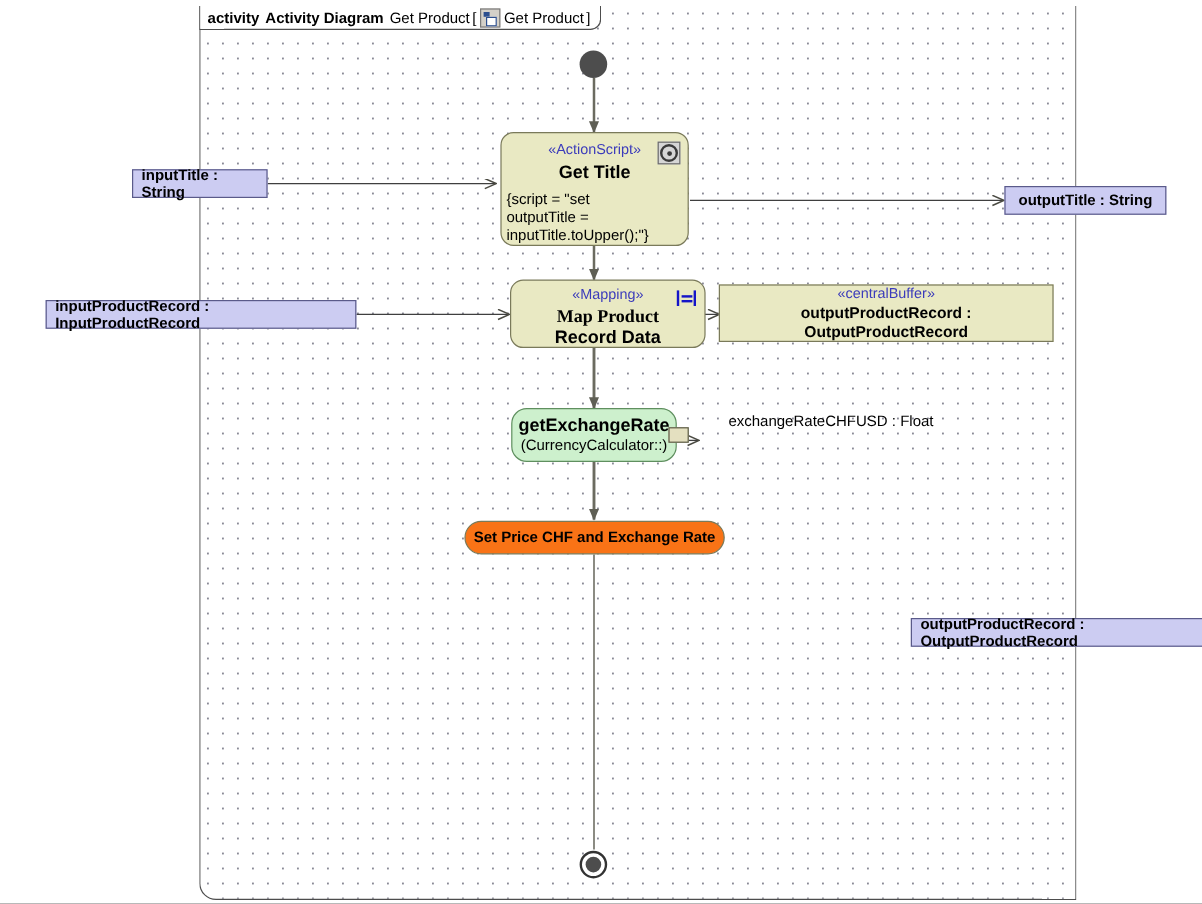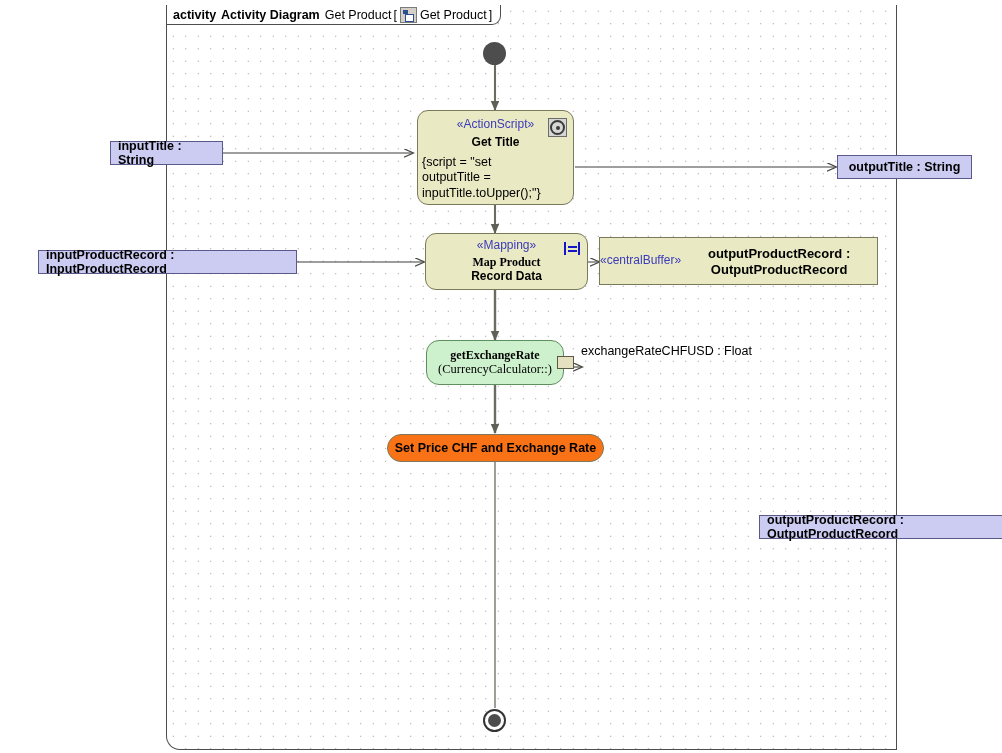--- a/index.html
+++ b/index.html
@@ -71,47 +71,46 @@
     align-items:center;
     color:#000;
   }
   .stereotype{
     color:#3b3bbb;
     font-size:12px;
     line-height:1.15;
   }
   .nodename{
     font-weight:bold;
-    font-size:12px;
+    font-size:15px;
     text-align:center;
     line-height:1.2;
   }
   .scriptbody{
     font-size:12.5px;
     align-self:stretch;
     text-align:left;
     padding-left:4px;
     line-height:1.22;
   }
 
   .callnode{
     background:#cdf0cd;
     border:1.2px solid #5f8f5f;
     border-radius:13px;
     display:flex;flex-direction:column;
     align-items:center;justify-content:center;
     color:#000;
-    font-family:Liberation Serif, serif;
   }
   .callsub{font-size:12.5px;line-height:1.2;}
 
   .buffer{
     background:#e9e9c3;
     border:1.2px solid #7a7a5a;
-    display:flex;
+    display:flex;flex-direction:column;
     align-items:center;justify-content:center;
     color:#000;
   }
   .buffer .nodename{font-size:13px;}
 
   .param{
     background:#ccccf2;
     border:1.2px solid #5a5a8a;
     display:flex;align-items:center;justify-content:center;
     font-weight:bold;font-size:12.5px;color:#000;
@@ -266,21 +265,21 @@
   <div class="node buffer" style="left:563px;top:237px;width:279px;height:48px;">
     <div class="stereotype">«centralBuffer»</div>
     <div class="nodename" style="margin-top:2px;">outputProductRecord : OutputProductRecord</div>
   </div>
 
   <div class="node callnode" style="left:390px;top:340px;width:138px;height:45px;">
     <div class="nodename">getExchangeRate</div>
     <div class="callsub">(CurrencyCalculator::)</div>
   </div>
   <div class="pinbox" style="left:521px;top:356px;"></div>
-  <div class="pinlabel" style="left:545px;top:344px;">exchangeRateCHFUSD : Float</div>
+  <div class="pinlabel" style="left:571px;top:344px;">exchangeRateCHFUSD : Float</div>
 
   <div class="node rounded-action" style="left:351px;top:434px;width:217px;height:28px;">
     <span>Set Price CHF and Exchange Rate</span>
   </div>
 
   <div class="node param" style="left:74px;top:141px;width:113px;height:24px;">
     <span>inputTitle : String</span>
   </div>
 
   <div class="node param" style="left:2px;top:250px;width:259px;height:24px;">

